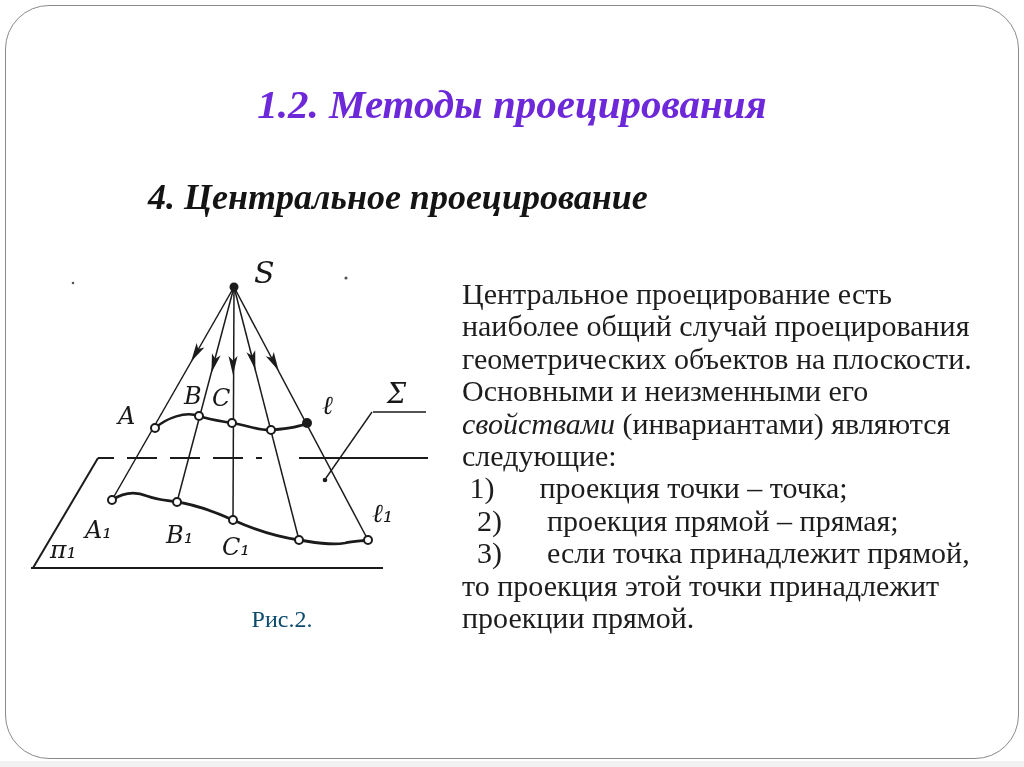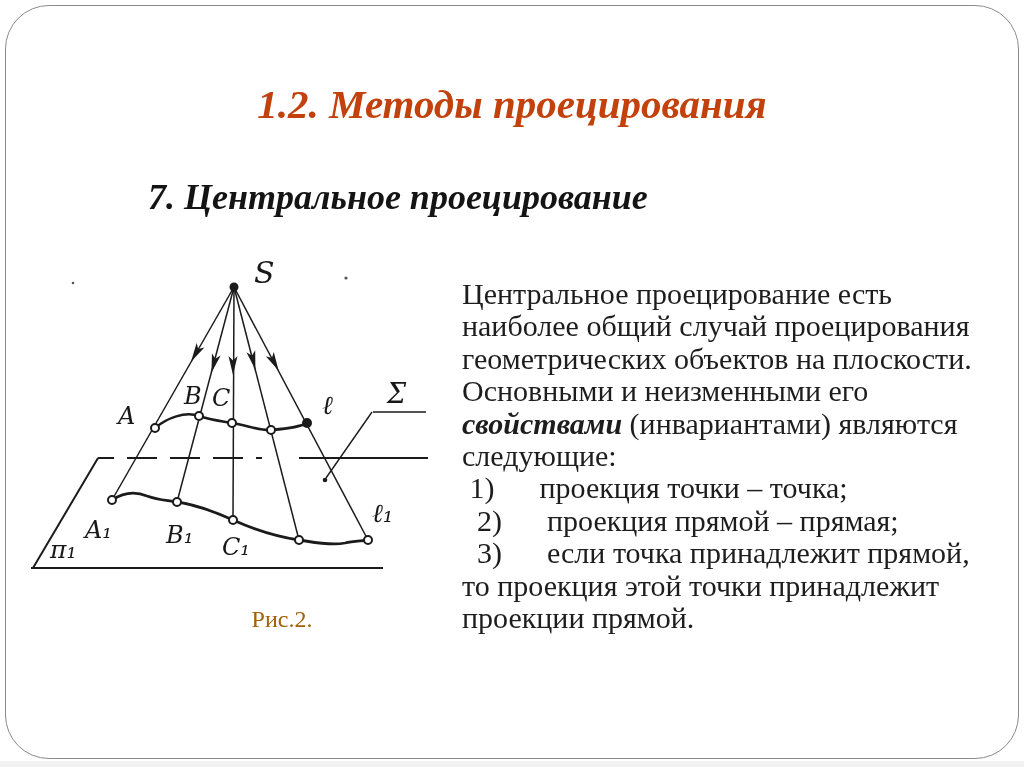--- a/index.html
+++ b/index.html
@@ -14,52 +14,52 @@
     border:1.5px solid #8a8a8a;border-radius:44px;
     pointer-events:none;
   }
   .bottom-strip{
     position:absolute;left:0;right:0;bottom:0;height:6px;background:#f2f2f2;
   }
   .title{
     position:absolute;top:82px;left:0;width:100%;margin:0;
     text-align:center;
     font-style:italic;font-weight:bold;font-size:41px;line-height:1.1;
-    color:#c2410c;letter-spacing:0px;
+    color:#6d28d9;letter-spacing:0px;
   }
   .subtitle{
     position:absolute;top:178px;left:148px;margin:0;
     font-style:italic;font-weight:bold;font-size:36px;line-height:1.1;
     color:#141414;
   }
   .body-text{
     position:absolute;left:462px;top:278px;width:560px;
     font-size:30px;line-height:32.4px;
     color:#1d1d1d;
     white-space:pre-wrap;
   }
-  .body-text .em{font-weight:bold;font-style:italic;}
+  .body-text .em{font-weight:normal;font-style:italic;}
   .figure-svg{position:absolute;left:28px;top:252px;}
   .figure-svg text{
     font-family:"DejaVu Serif","Liberation Serif",serif;
     font-style:italic;fill:#181818;
   }
   .caption{
     position:absolute;left:222px;top:606px;width:120px;
-    text-align:center;font-size:24px;color:#a16207;
+    text-align:center;font-size:24px;color:#0c4a6e;
   }
 </style>
 </head>
 <body>
 
 <div class="frame"></div>
 <div class="bottom-strip"></div>
 
 <h1 class="title">1.2. Методы проецирования</h1>
-<h2 class="subtitle">7. Центральное проецирование</h2>
+<h2 class="subtitle">4. Центральное проецирование</h2>
 
 <svg class="figure-svg" width="440" height="400" viewBox="28 252 440 400">
 
   <g stroke="#1b1b1b" stroke-width="1.5" fill="none">
     <path d="M234,287 L112,500"></path>
     <path d="M234,287 L177,502"></path>
     <path d="M234,287 L233,520"></path>
     <path d="M234,287 L299,540"></path>
     <path d="M234,287 L368,540"></path>
   </g>

